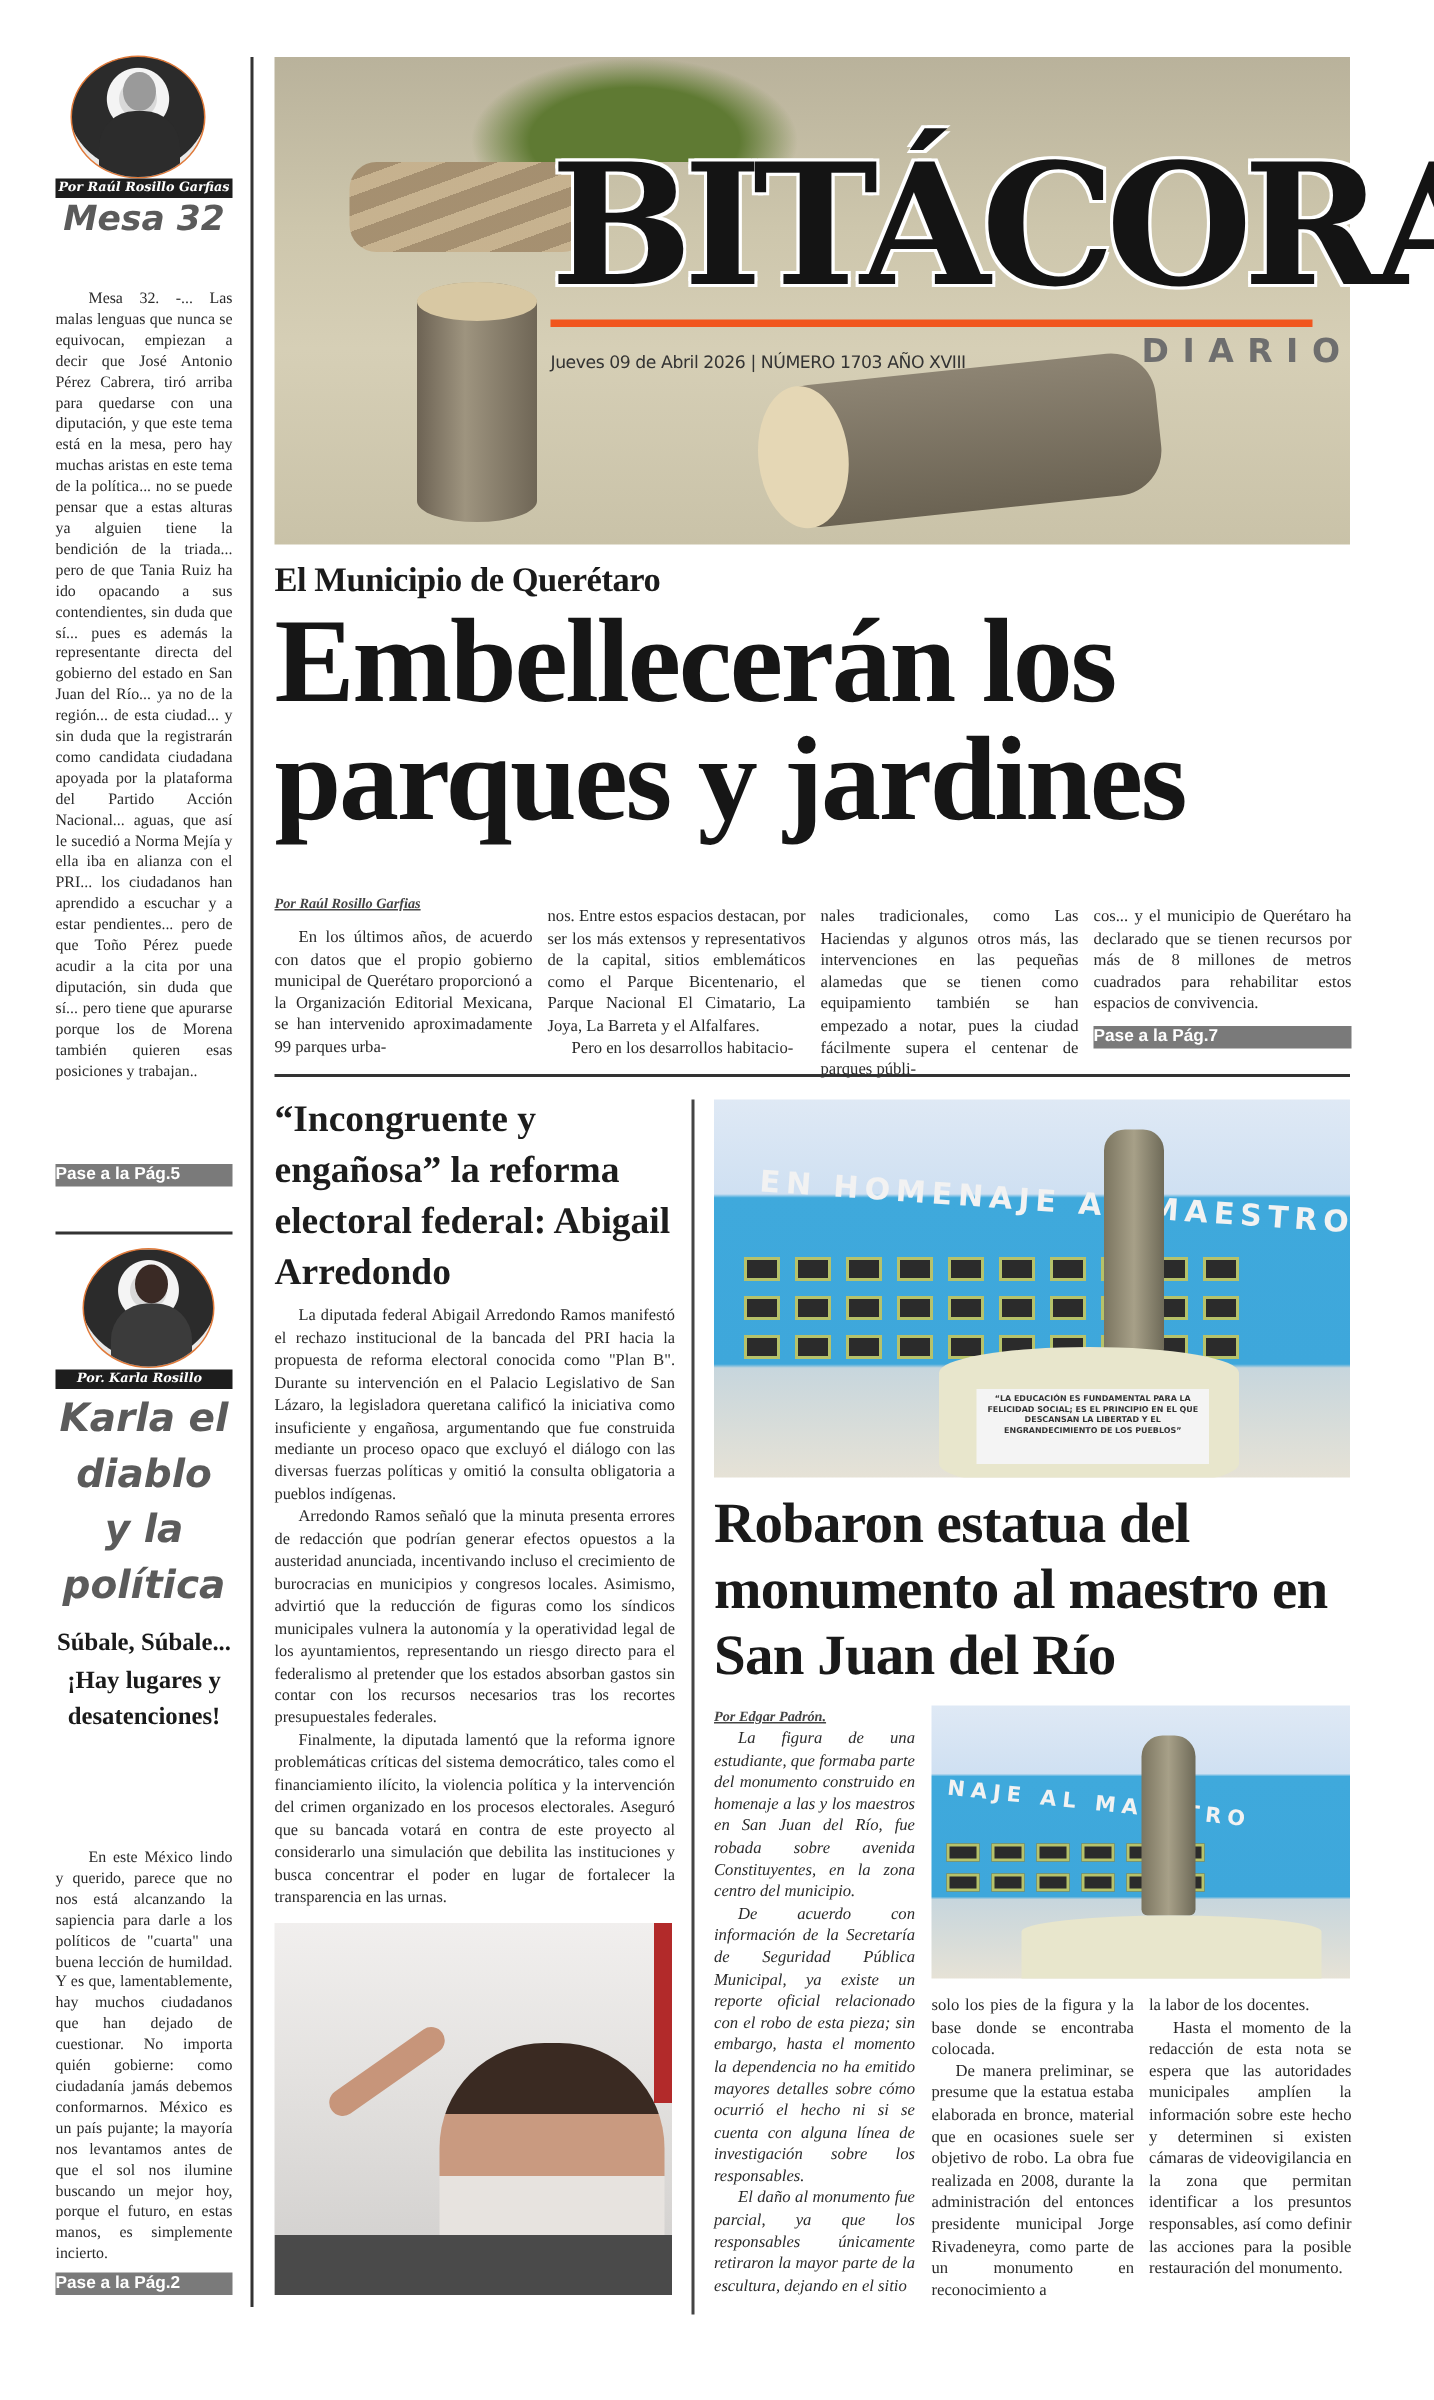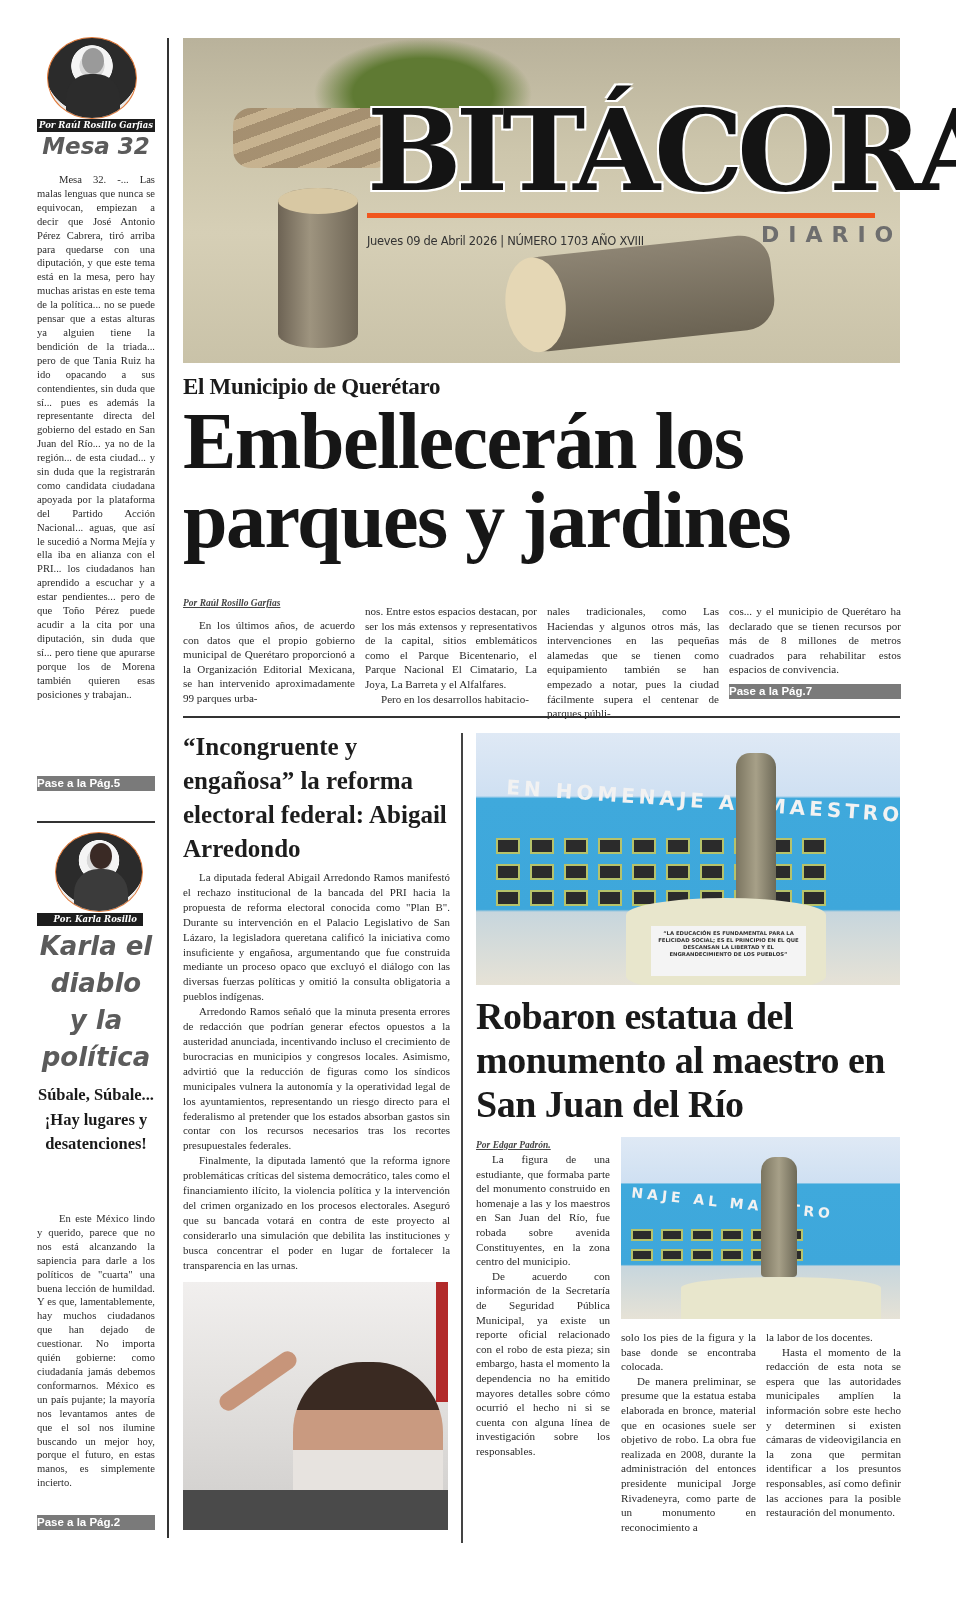--- a/index.html
+++ b/index.html
@@ -19,21 +19,21 @@
     font-size: 8.5px; line-height: 13px; text-align: center; white-space: nowrap;
   }
   .col-title {
     position: absolute; font-family: "DejaVu Sans", sans-serif; font-style: italic; font-weight: bold;
     color: #5b5b5b; text-align: center;
   }
   .sidetext {
     position: absolute; font-family: "Liberation Serif", serif; font-size: 10.6px; line-height: 13.9px;
     color: #2a2a2a; text-align: justify; hyphens: manual;
   }
-  .sidetext p { text-indent: 22px; }
+  .sidetext p { text-indent: 22px; margin-top: 20px; }
   .pase {
     position: absolute; height: 15px; background: #7a7a7a; color: #fff;
     font-family: "Liberation Sans", sans-serif; font-weight: bold; font-size: 11.5px; line-height: 15px;
     padding-right: 6px;
   }
   .hrule { position: absolute; height: 1.5px; background: #333; }
 
   .sub-title {
     position: absolute; font-family: "Liberation Serif", serif; font-weight: bold;
     font-size: 16.5px; line-height: 24.5px; text-align: center; color: #1a1a1a;
@@ -130,21 +130,21 @@
   <p>Mesa 32. -... Las malas lenguas que nunca se equivocan, empiezan a decir que José Antonio Pérez Cabrera, tiró arriba para quedarse con una diputación, y que este tema está en la mesa, pero hay muchas aristas en este tema de la política... no se puede pensar que a estas alturas ya alguien tiene la bendición de la triada... pero de que Tania Ruiz ha ido opacando a sus contendientes, sin duda que sí... pues es además la representante directa del gobierno del estado en San Juan del Río... ya no de la región... de esta ciudad... y sin duda que la registrarán como candidata ciudadana apoyada por la plataforma del Partido Acción Nacional... aguas, que así le sucedió a Norma Mejía y ella iba en alianza con el PRI... los ciudadanos han aprendido a escuchar y a estar pendientes... pero de que Toño Pérez puede acudir a la cita por una diputación, sin duda que sí... pero tiene que apurarse porque los de Morena también quieren esas posiciones y trabajan..</p>
 </div>
 <div class="pase" style="left:37px; top:776px; width:118px;">Pase a la Pág.5</div>
 
 <div class="hrule" style="left:37px; top:821px; width:118px;"></div>
 
 <div class="avatar" style="left:55px; top:832px; width:88px; height:80px;">
   <div class="head" style="background:#3a2a25;"></div>
     <div class="body" style="background:#3b3b3b;"></div>
 </div>
-<div class="byline-bar" style="left:37px; top:913px; width:106px; text-align:right; padding-right:6px;">Por. Karla Rosillo</div>
+<div class="byline-bar" style="left:37px; top:913px; width:118px; text-align:center; padding-right:6px;">Por. Karla Rosillo</div>
 <div class="col-title" style="left:37px; top:928px; width:118px; font-size:26px; line-height:37px;">
   <div>Karla el</div>
   <div>diablo</div>
   <div>y la</div>
   <div>política</div>
 </div>
 <div class="sub-title" style="left:37px; top:1083px; width:118px;">Súbale, Súbale... ¡Hay lugares y desatenciones!</div>
 <div class="sidetext" style="left:37px; top:1212px; width:118px;">
   <p>En este México lindo y querido, parece que no nos está alcanzando la sapiencia para darle a los políticos de "cuarta" una buena lección de humildad. Y es que, lamentablemente, hay muchos ciudadanos que han dejado de cuestionar. No importa quién gobierne: como ciudadanía jamás debemos conformarnos. México es un país pujante; la mayoría nos levantamos antes de que el sol nos ilumine buscando un mejor hoy, porque el futuro, en estas manos, es simplemente incierto.</p>
 </div>
@@ -254,23 +254,24 @@
       <span></span>
       <span></span>
       <span></span>
       <span></span>
       <span></span>
   </div>
   <div class="figure" style="left:140px; top:20px; width:36px; height:120px;"></div>
   <div class="pedestal" style="left:60px; top:140px; width:200px; height:60px;"></div>
 </div>
 
-<div class="bodycol" style="left:476px; top:1152px; width:134px;">
+<div class="bodycol" style="left:476px; top:1152px; width:134px;font-style:italic;">
   <p>La figura de una estudiante, que formaba parte del monumento construido en homenaje a las y los maestros en San Juan del Río, fue robada sobre avenida Constituyentes, en la zona centro del municipio.</p>
   <p>De acuerdo con información de la Secretaría de Seguridad Pública Municipal, ya existe un reporte oficial relacionado con el robo de esta pieza; sin embargo, hasta el momento la dependencia no ha emitido mayores detalles sobre cómo ocurrió el hecho ni si se cuenta con alguna línea de investigación sobre los responsables.</p>
+  <p>El daño al monumento fue parcial, ya que los responsables únicamente retiraron la mayor parte de la escultura, dejando en el sitio</p>
 </div>
 <div class="bodycol" style="left:621px; top:1330px; width:135px;">
   <p style="text-indent:0">solo los pies de la figura y la base donde se encontraba colocada.</p>
   <p>De manera preliminar, se presume que la estatua estaba elaborada en bronce, material que en ocasiones suele ser objetivo de robo. La obra fue realizada en 2008, durante la administración del entonces presidente municipal Jorge Rivadeneyra, como parte de un monumento en reconocimiento a</p>
 </div>
 <div class="bodycol" style="left:766px; top:1330px; width:135px;">
   <p style="text-indent:0">la labor de los docentes.</p>
   <p>Hasta el momento de la redacción de esta nota se espera que las autoridades municipales amplíen la información sobre este hecho y determinen si existen cámaras de videovigilancia en la zona que permitan identificar a los presuntos responsables, así como definir las acciones para la posible restauración del monumento.</p>
 </div>
 

